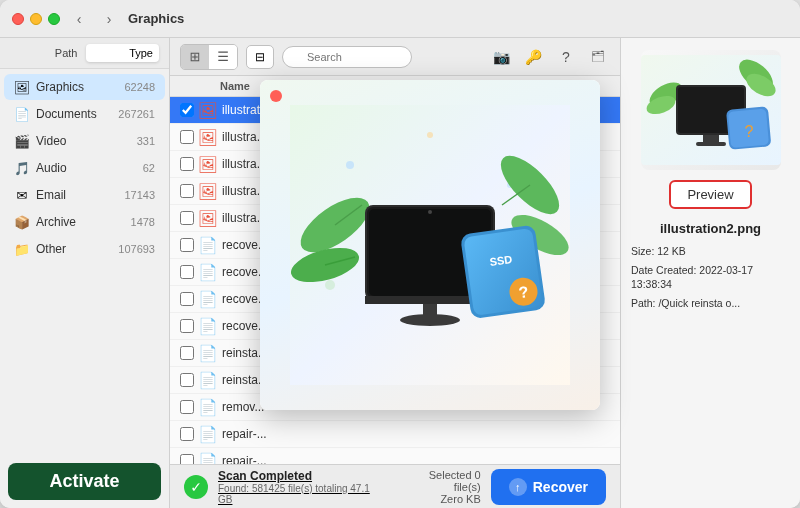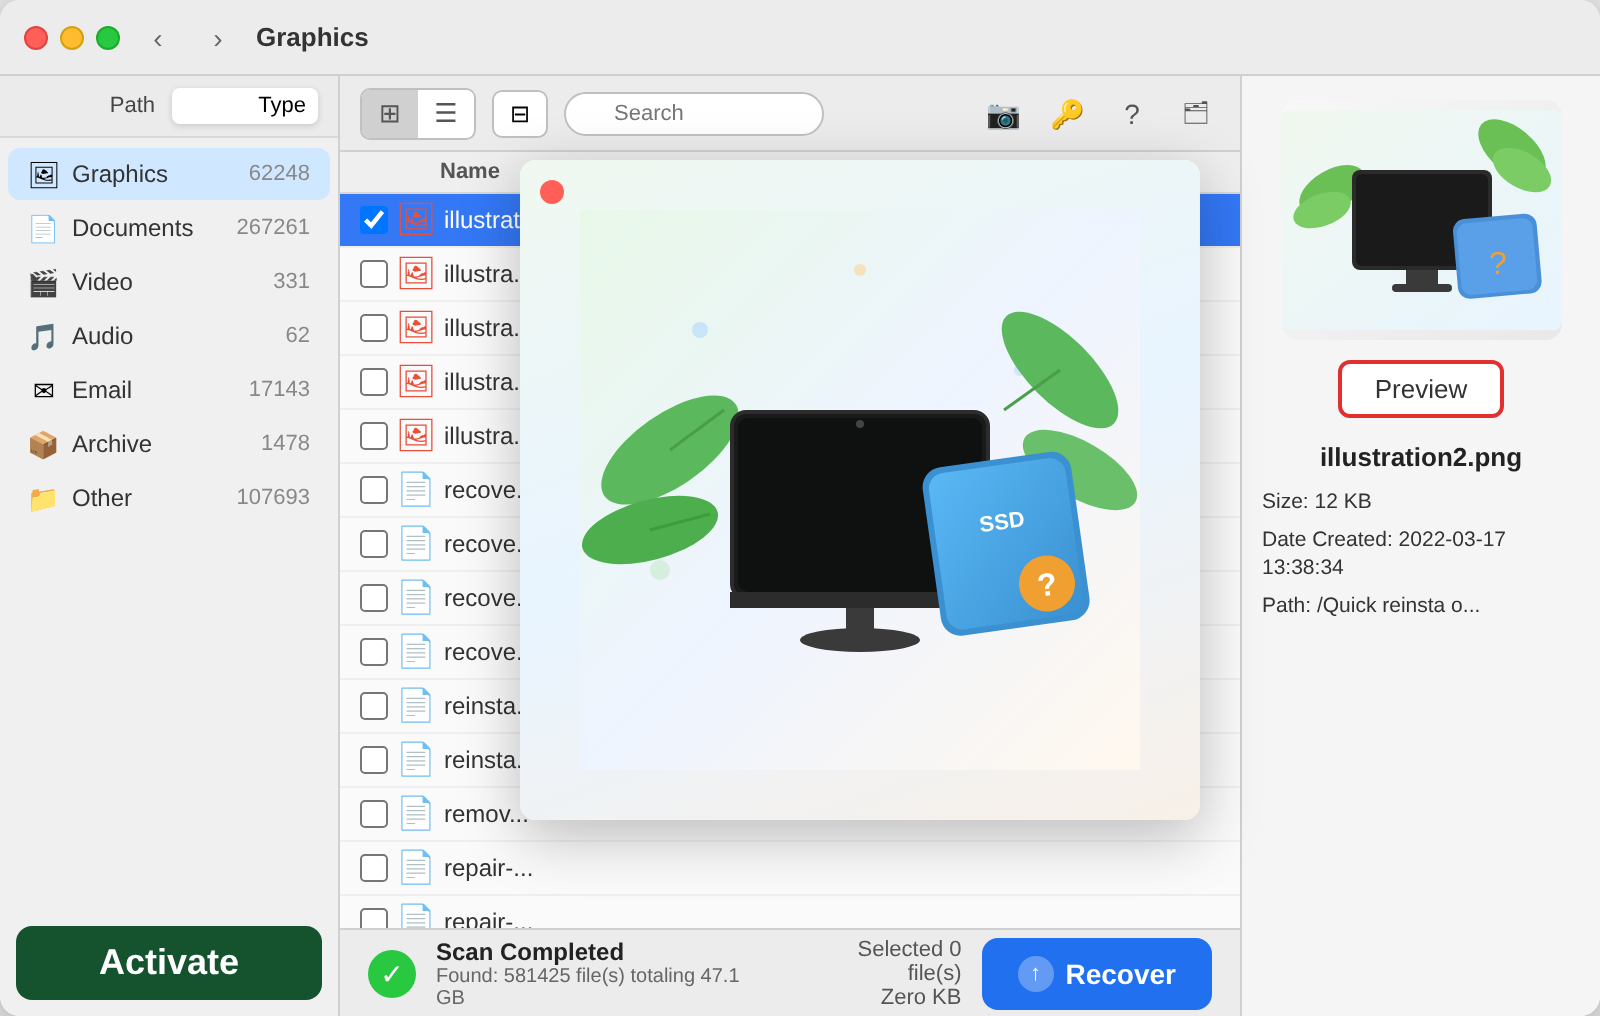--- a/index.html
+++ b/index.html
@@ -375,20 +375,21 @@
       display: flex;
       align-items: center;
       justify-content: center;
       color: white;
       font-size: 14px;
       flex-shrink: 0;
     }
     .scan-text {
       display: flex;
       flex-direction: column;
+      text-decoration: underline;
     }
     .scan-title { font-size: 12px; font-weight: 700; color: #222; }
     .scan-subtitle { font-size: 10px; color: #666; }
     .status-spacer { flex: 1; }
     .selected-info {
       font-size: 11px;
       color: #555;
       text-align: right;
     }
     .recover-btn {

